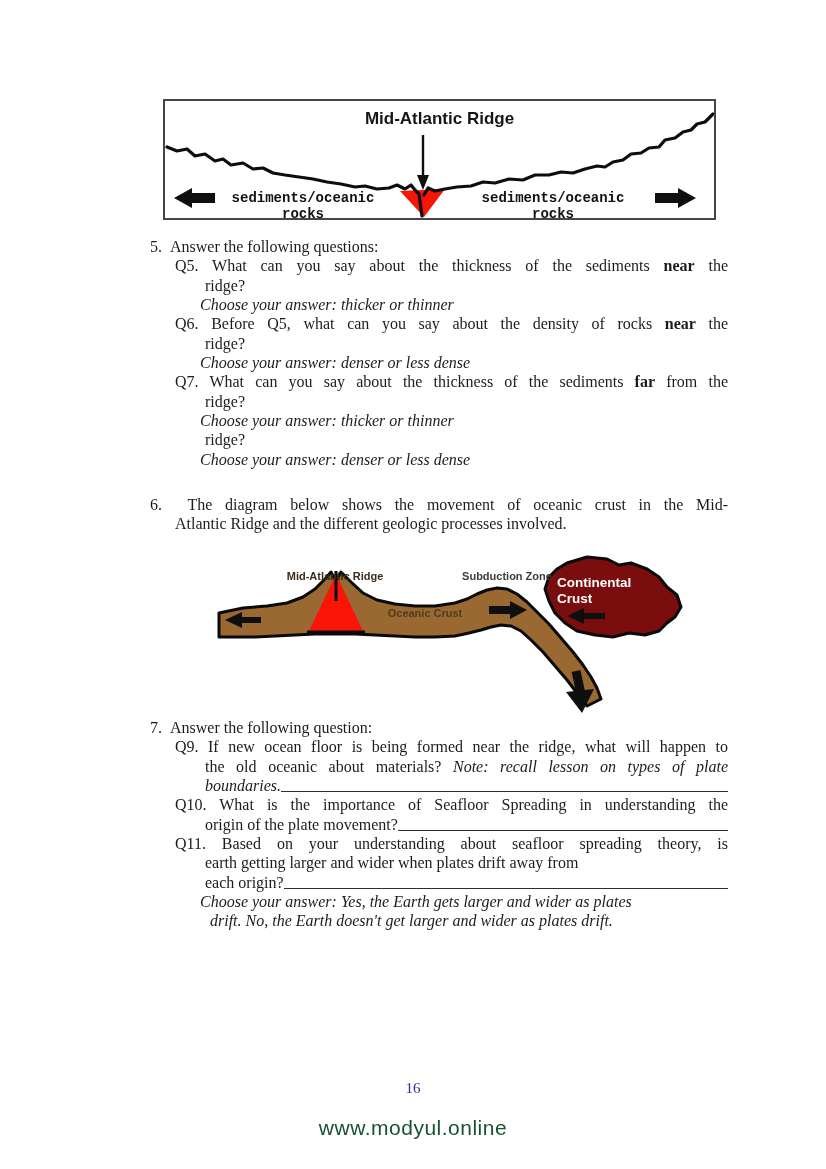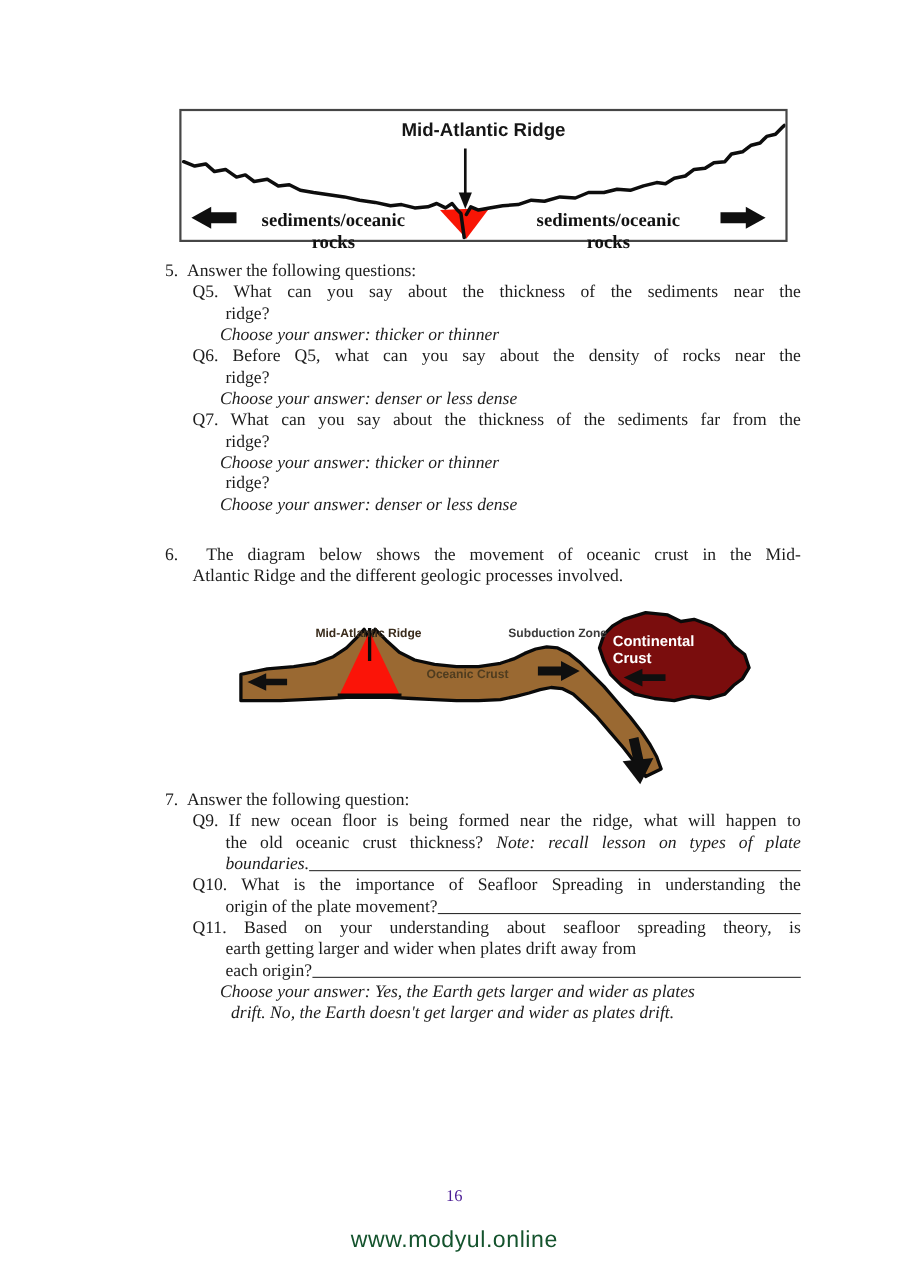--- a/index.html
+++ b/index.html
@@ -12,36 +12,36 @@
     position:absolute;left:163px;top:99px;width:549px;height:117px;
     border:2px solid #464646;background:#ffffff;
   }
   .fig1-title{
     position:absolute;left:0;top:8px;width:100%;text-align:center;
     font-family:"Liberation Sans",sans-serif;font-weight:bold;font-size:17px;color:#161616;
   }
   .fig1 svg{position:absolute;left:0;top:0;}
   .fig1-label{
     position:absolute;top:89px;width:152px;text-align:center;
-    font-family:Liberation Serif, serif;font-weight:600;font-size:17px;color:#111;
+    font-family:Liberation Mono, monospace;font-weight:600;font-size:14px;color:#111;
   }
   .fig1-label.l{left:62px;}
   .fig1-label.r{left:312px;}
   
   .tblock{position:absolute;left:150px;width:578px;}
   .line{height:19.35px;line-height:19.35px;font-size:16px;white-space:normal;}
   .lvl0{padding-left:0;}
   .lvl1{padding-left:25px;}
   .lvl2{padding-left:55px;}
   .lvl3{padding-left:50px;}
   .lvl4{padding-left:60px;}
   .j{text-align:justify;text-align-last:justify;}
   .fx{display:flex;align-items:stretch;white-space:nowrap;}
   .fx .fill{flex:1 1 auto;border-bottom:1.3px solid #2e2e2e;margin-bottom:3px;}
-  .b{font-weight:normal;}
+  .b{font-weight:bold;}
   .i{font-style:italic;}
   
   .fig2{position:absolute;left:215px;top:553px;width:470px;height:168px;}
   .fig2 svg{position:absolute;left:0;top:0;}
   .fig2-label{
     position:absolute;font-family:"Liberation Sans",sans-serif;font-weight:bold;
     font-size:11px;color:#3a2c1c;text-align:center;
   }
   .fig2-label.ridge{left:45px;top:17px;width:150px;}
   .fig2-label.subd{left:228px;top:17px;width:128px;color:#3c3c3c;}
@@ -132,21 +132,21 @@
     <div class="fig2-label ocean">Oceanic Crust</div>
     <div class="fig2-label cont">
       <span>Continental</span><br>
       <span>Crust</span>
     </div>
   </div>
 
   <div class="tblock" style="top:718px;">
       <div class="line lvl0"><span>7.&nbsp;&nbsp;Answer the following question:</span></div>
       <div class="line lvl1 j"><span>Q9. If new ocean floor is being formed near the ridge, what will happen to</span></div>
-      <div class="line lvl2 j"><span>the old oceanic crust thickness? </span><span class="i">Note: recall lesson on types of plate</span></div>
+      <div class="line lvl2 j"><span>the old oceanic about materials? </span><span class="i">Note: recall lesson on types of plate</span></div>
       <div class="line lvl2 fx">
         <span class="i">boundaries. </span>
         <span class="fill"></span>
       </div>
       <div class="line lvl1 j"><span>Q10. What is the importance of Seafloor Spreading in understanding the</span></div>
       <div class="line lvl2 fx">
         <span>origin of the plate movement?</span>
         <span class="fill"></span>
       </div>
       <div class="line lvl1 j"><span>Q11. Based on your understanding about seafloor spreading theory, is</span></div>

